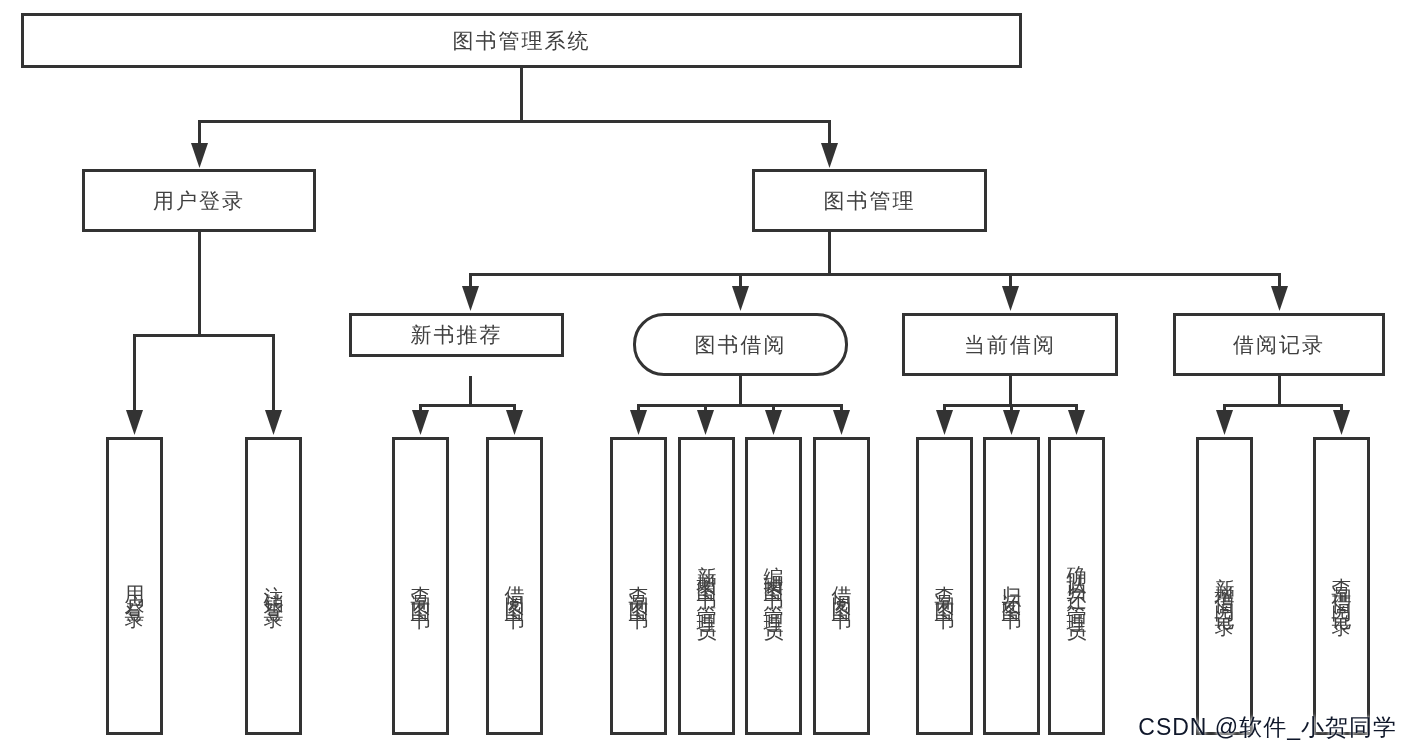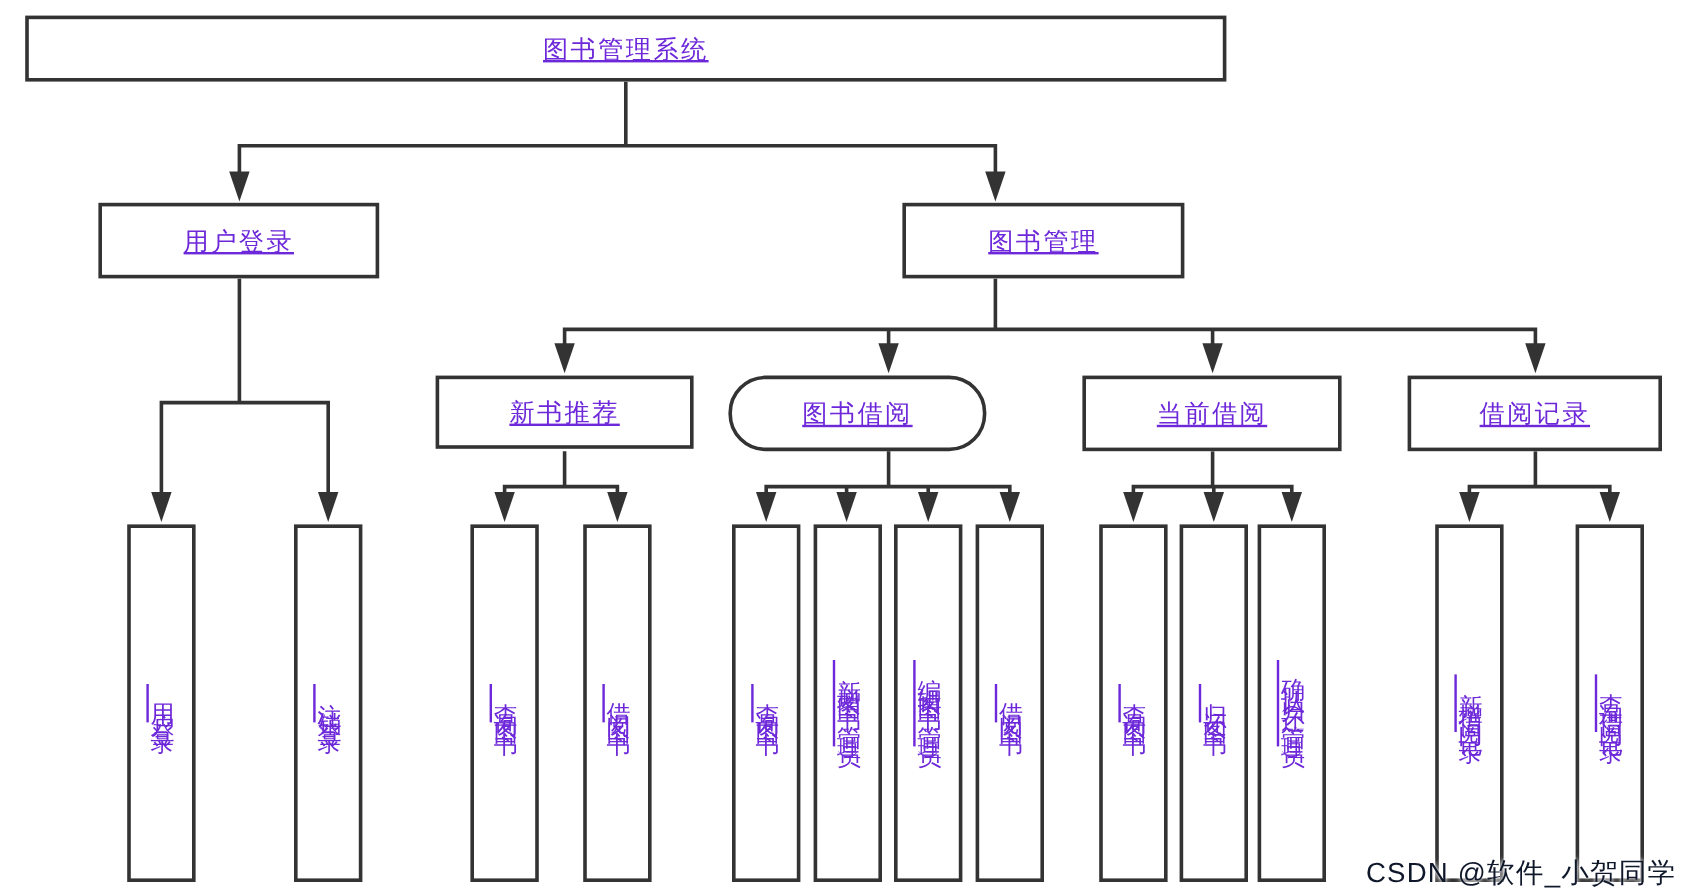--- a/index.html
+++ b/index.html
@@ -3,21 +3,21 @@
 <meta charset="utf-8">
 <style>
   html,body { margin:0; padding:0; background:#fff; }
   #canvas {
     position:relative; width:1405px; height:747px; background:#ffffff;
     font-family:"Liberation Sans","DejaVu Sans",sans-serif; overflow:hidden;
   }
   .box {
     position:absolute; background:#ffffff; border:3px solid #333333;
     box-sizing:border-box; display:flex; align-items:center; justify-content:center;
-    color:#6d28d9; z-index:2;text-decoration:underline;
+    color:#404040; z-index:2;
   }
   .box .label { font-size:21px; letter-spacing:2px; white-space:nowrap; }
   .leaf { width:57px; top:437px; height:298px; }
   .leaf .label {
     writing-mode:vertical-rl; text-orientation:mixed;
     font-size:20px; letter-spacing:8px; line-height:49px; white-space:nowrap;
   }
   svg.connectors { position:absolute; left:0; top:0; z-index:1; pointer-events:none; }
   #watermark {
     position:absolute; right:8px; bottom:4px; z-index:5;
@@ -67,24 +67,24 @@
     <span class="label">图书管理系统</span>
   </div>
 
   <div class="box" style="left:82px; top:169px; width:234px; height:63px;">
     <span class="label">用户登录</span>
   </div>
   <div class="box" style="left:752px; top:169px; width:235px; height:63px;">
     <span class="label">图书管理</span>
   </div>
 
-  <div class="box" style="left:363px; top:313px; width:215px; height:61px;">
+  <div class="box" style="left:349px; top:313px; width:215px; height:44px;">
     <span class="label">新书推荐</span>
   </div>
-  <div class="box" style="left:607px; top:313px; width:215px; height:63px;border-radius:31px;">
+  <div class="box" style="left:633px; top:313px; width:215px; height:63px;border-radius:31px;">
     <span class="label">图书借阅</span>
   </div>
   <div class="box" style="left:902px; top:313px; width:216px; height:63px;">
     <span class="label">当前借阅</span>
   </div>
   <div class="box" style="left:1173px; top:313px; width:212px; height:63px;">
     <span class="label">借阅记录</span>
   </div>
 
   <div class="box leaf" style="left:106px;">

